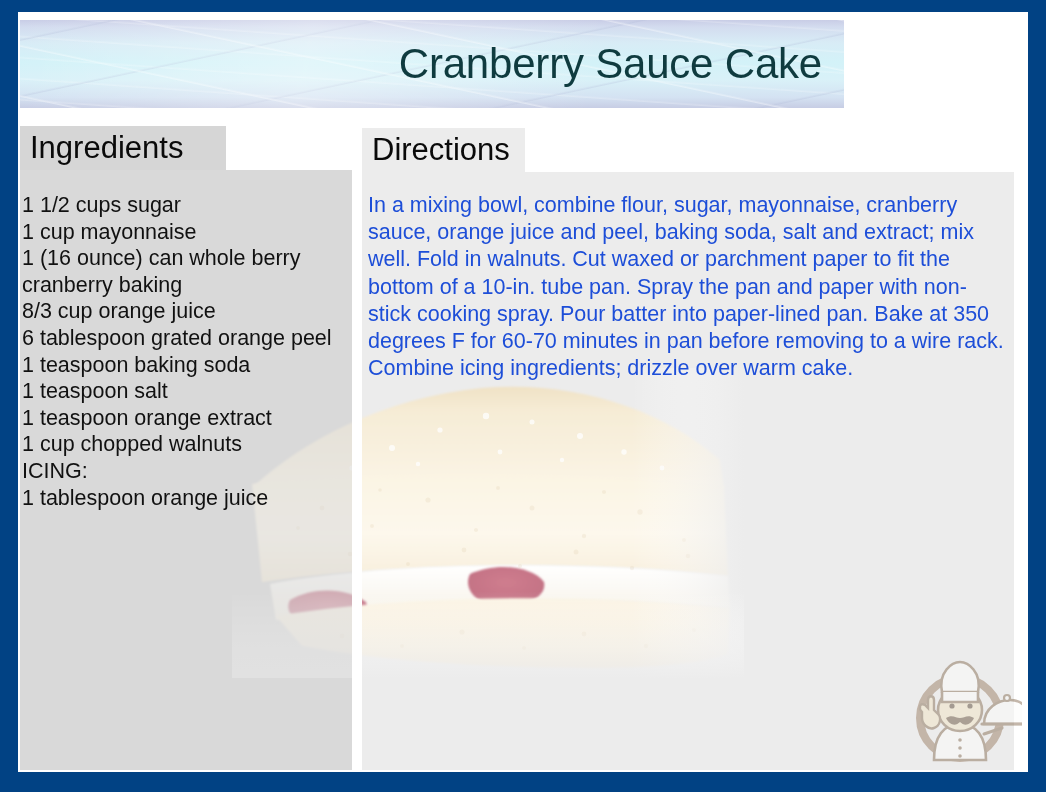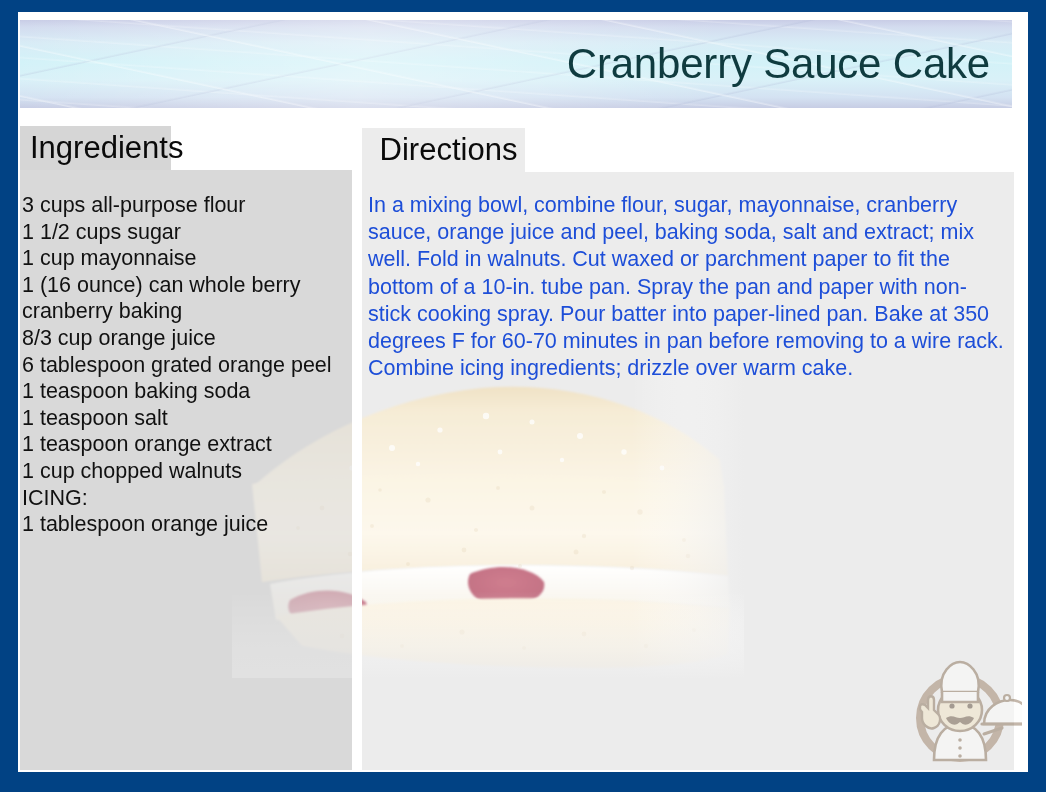--- a/index.html
+++ b/index.html
@@ -37,21 +37,21 @@
     width: 1010px;
     height: 760px;
     background: #ffffff;
   }
 
   
   #banner {
     position: absolute;
     left: 20px;
     top: 20px;
-    width: 992px;
+    width: 824px;
     height: 88px;
     overflow: hidden;
     background:
       linear-gradient(to bottom,
         #c9cde6 0%,
         #d3dcef 8%,
         #d8ecf6 26%,
         #d3f2f8 48%,
         #d9f1f8 68%,
         #d4e2f2 88%,
@@ -104,29 +104,28 @@
     line-height: 44px;
     font-size: 31px;
     color: #0a0a0a;
     padding-left: 10px;
     box-sizing: border-box;
     white-space: nowrap;
   }
   #tab-ingredients {
     left: 20px;
     top: 126px;
-    width: 151px;
+    width: 206px;
     background: #d6d6d6;
   }
   #tab-directions {
     left: 362px;
     top: 128px;
     width: 163px;
     background: #ececec;
-    text-align: center;
   }
 
   
   .panel {
     position: absolute;
     box-sizing: border-box;
   }
   #panel-ingredients {
     left: 20px;
     top: 170px;
@@ -232,21 +231,20 @@
     <div id="title">Cranberry Sauce Cake</div>
   </div>
 
   <div class="panel" id="panel-ingredients"></div>
   <div class="panel" id="panel-directions"></div>
 
   <div class="tab" id="tab-ingredients">Ingredients</div>
   <div class="tab" id="tab-directions">Directions</div>
 
   <div id="ingredients-list">
-      <div class="ing-line">3 cups all-purpose flour</div>
       <div class="ing-line">1 1/2 cups sugar</div>
       <div class="ing-line">1 cup mayonnaise</div>
       <div class="ing-line">1 (16 ounce) can whole berry</div>
       <div class="ing-line">cranberry baking</div>
       <div class="ing-line">8/3 cup orange juice</div>
       <div class="ing-line">6 tablespoon grated orange peel</div>
       <div class="ing-line">1 teaspoon baking soda</div>
       <div class="ing-line">1 teaspoon salt</div>
       <div class="ing-line">1 teaspoon orange extract</div>
       <div class="ing-line">1 cup chopped walnuts</div>

